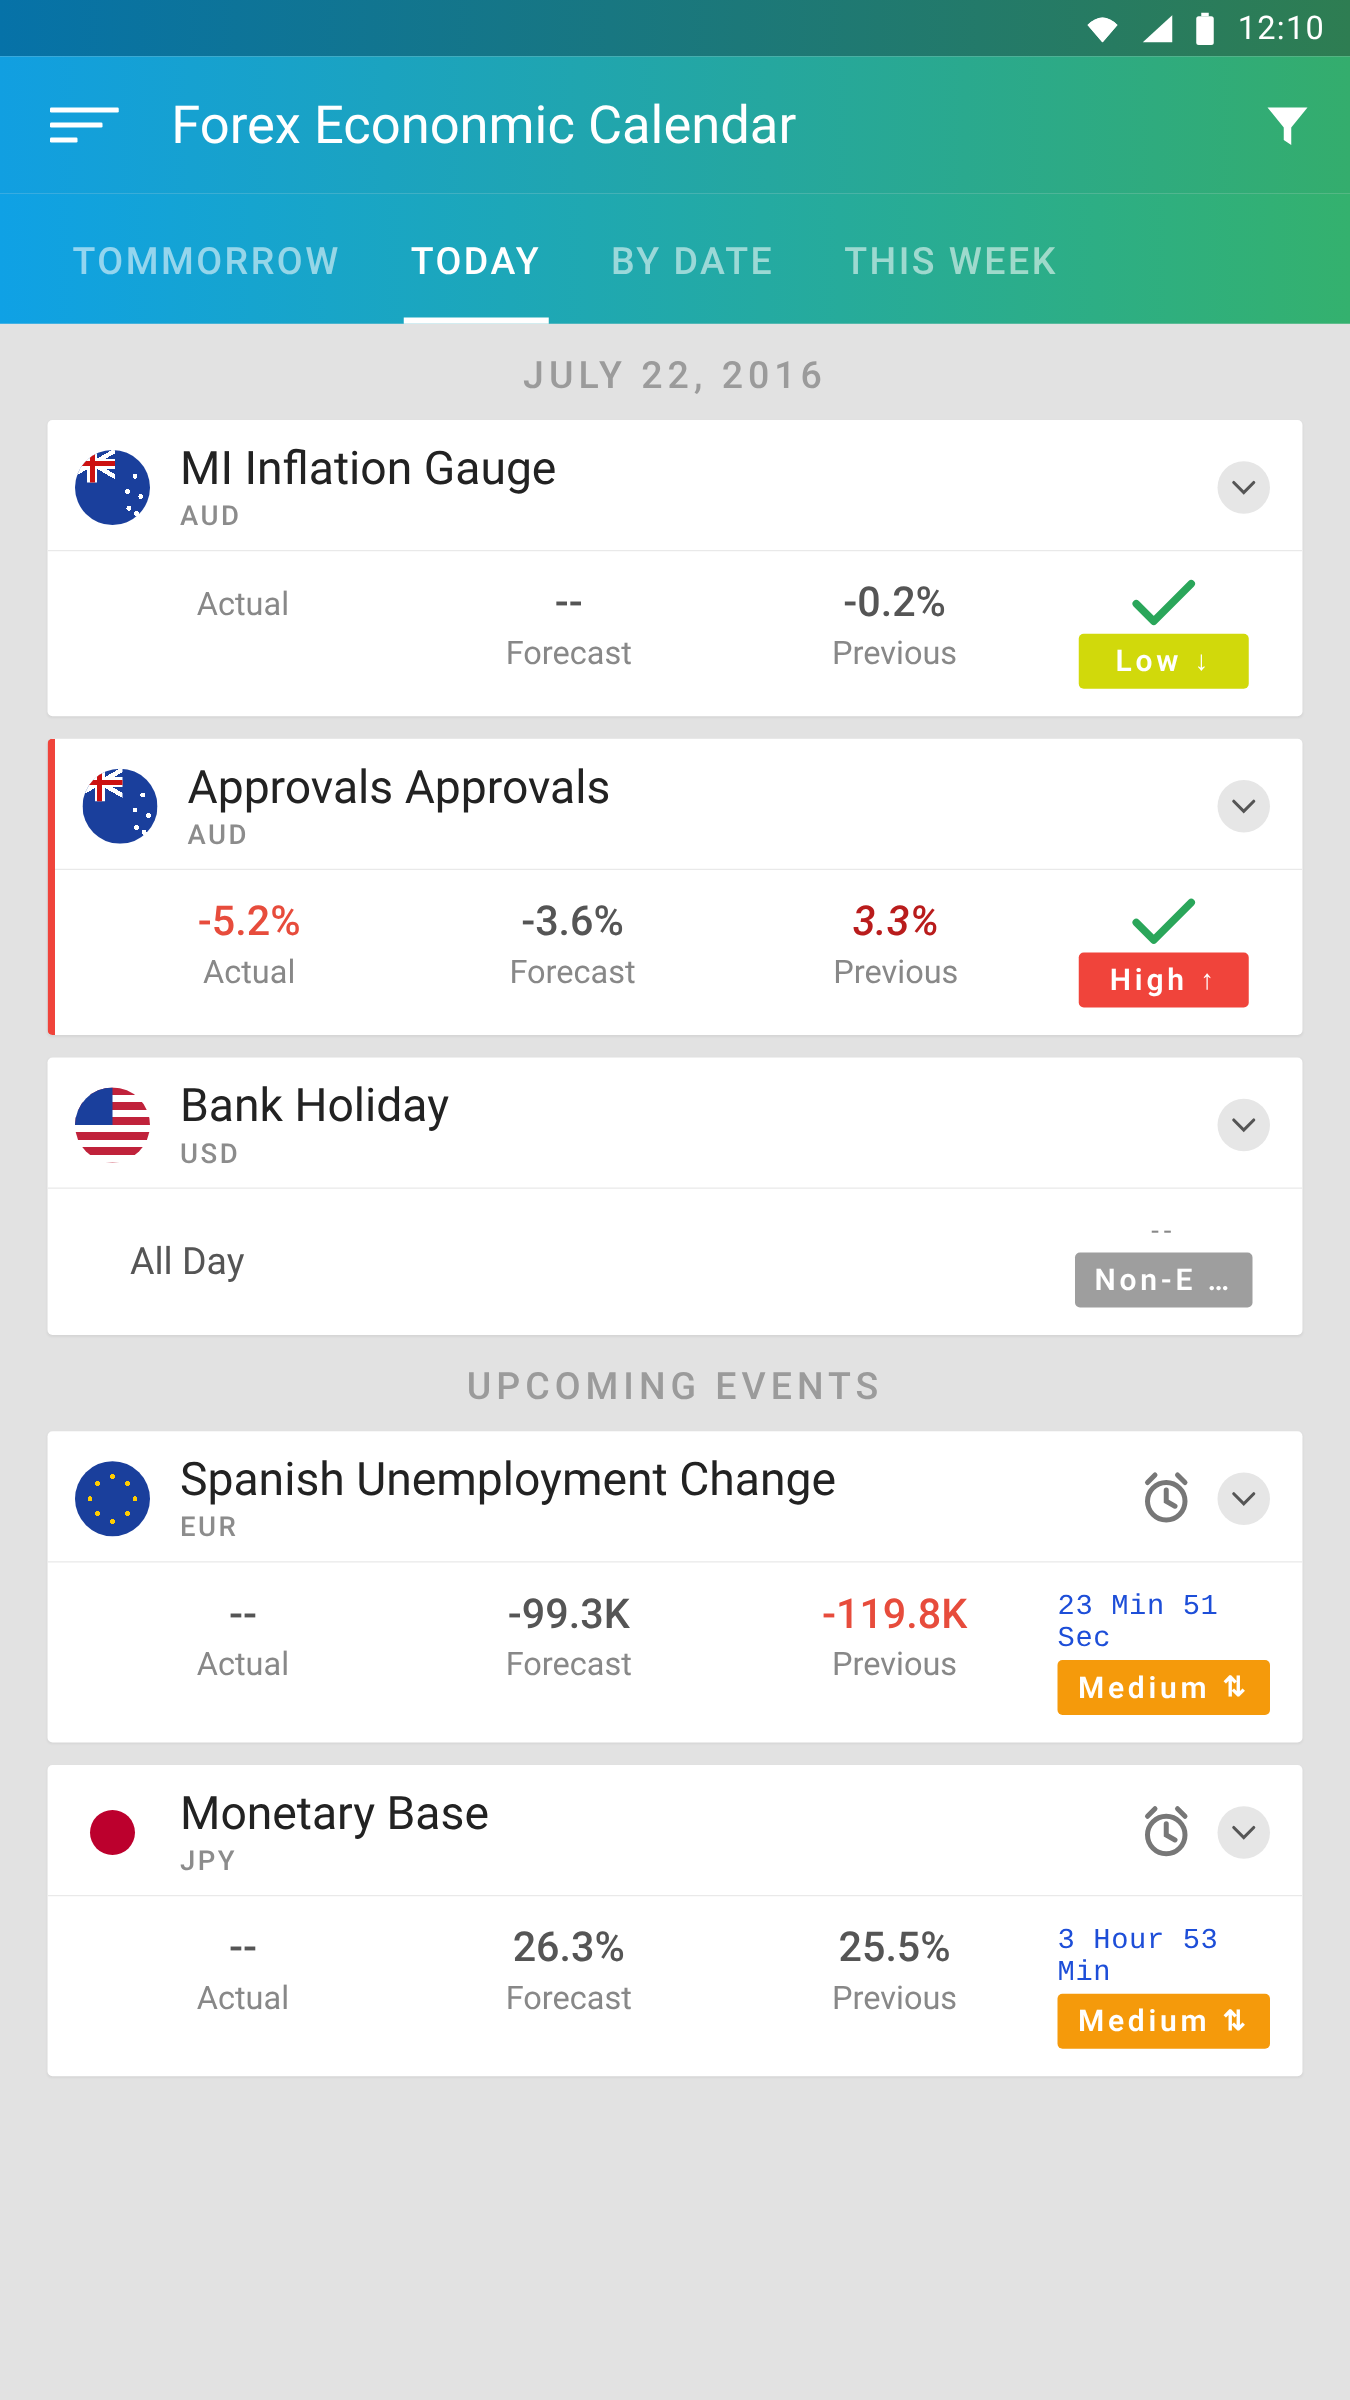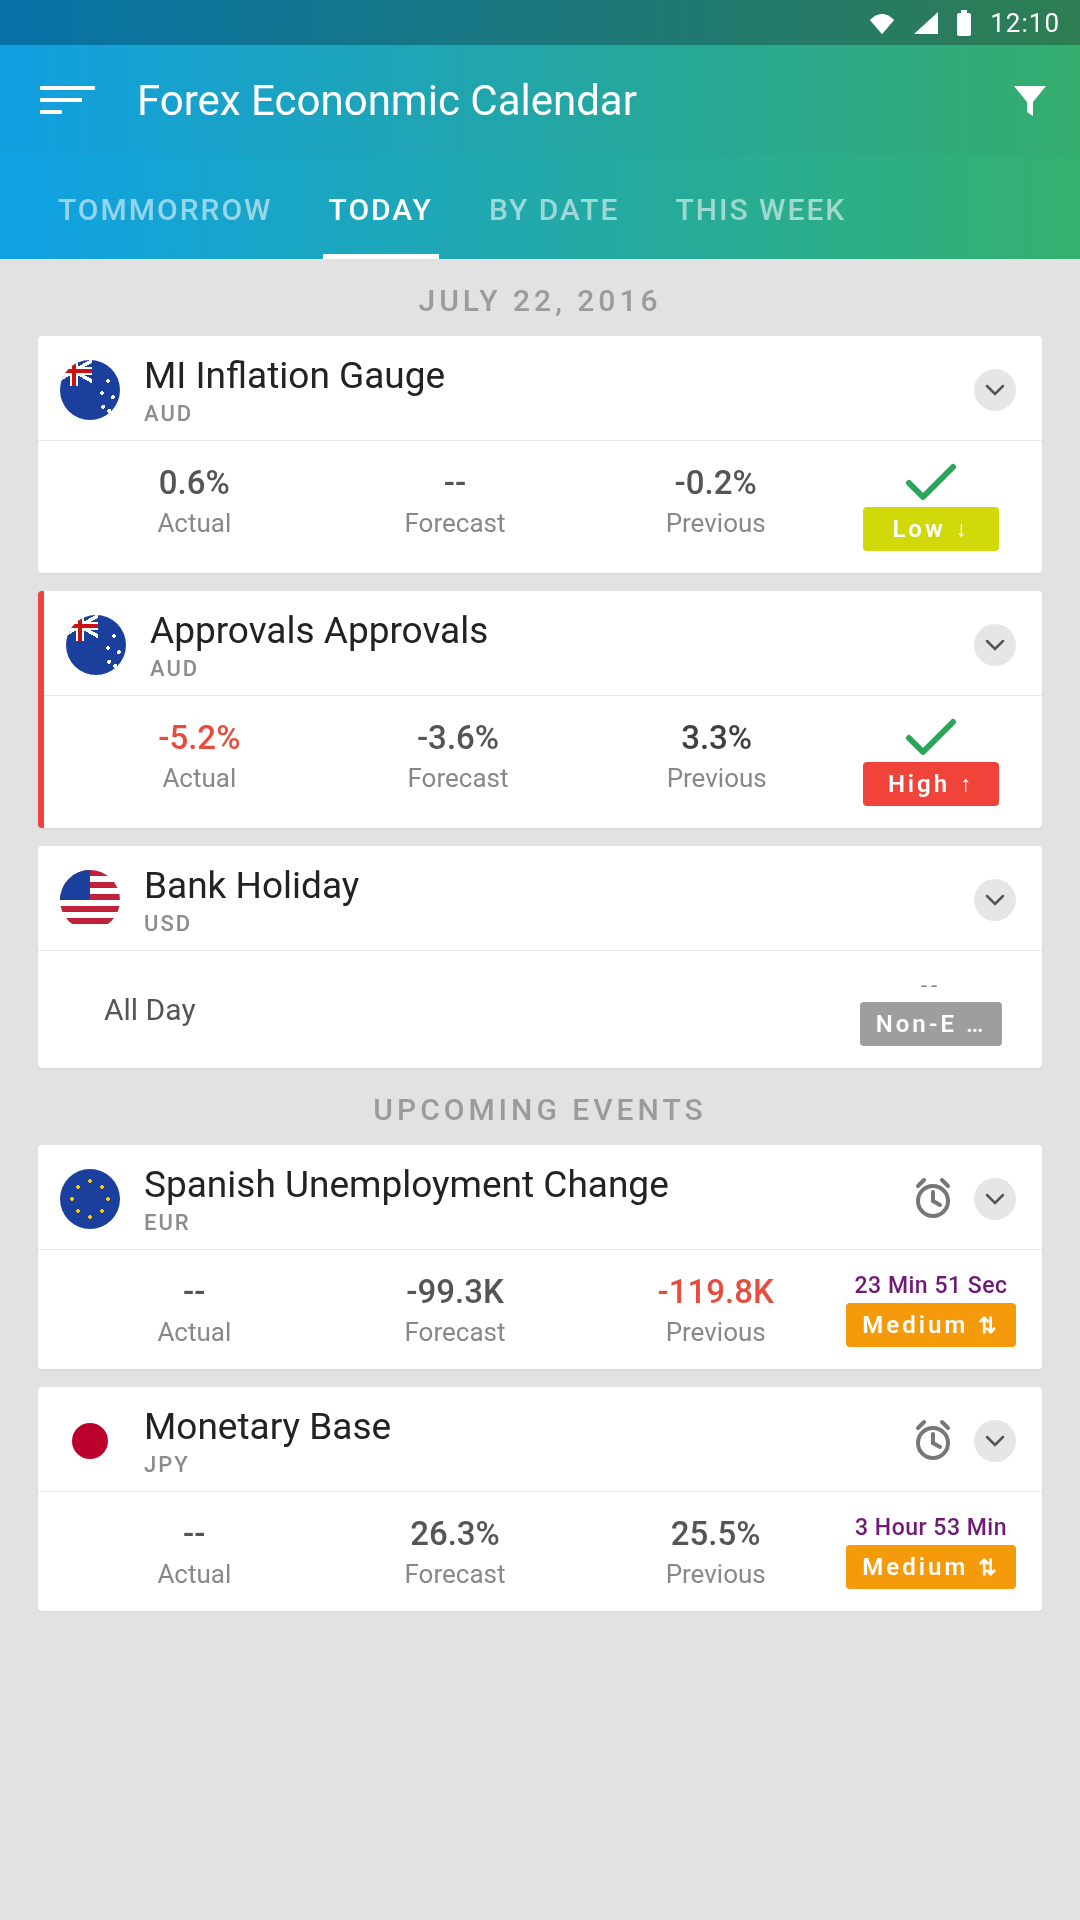--- a/index.html
+++ b/index.html
@@ -61,25 +61,25 @@
   .alarm { width:46px; height:46px; }
   .chev { width:42px; height:42px; border-radius:50%; background:#e6e6e6; display:flex; align-items:center; justify-content:center; }
 
   .divider { height:1px; background:#e9e9e9; }
 
   .cardbody { display:flex; align-items:flex-start; padding:22px 26px 22px 26px; }
   .col { flex:1; text-align:center; }
   .col .val { font-size:33px; color:#555; font-weight:500; }
   .col .lbl { font-size:26px; color:#888; margin-top:6px; }
   .val.red { color:#e74c3c; }
-  .val.green { color:#404040; }
+  .val.green { color:#b91c1c;font-style:italic; }
 
   .right { flex:0 0 170px; display:flex; flex-direction:column; align-items:center; gap:4px; }
   .tick { width:52px; height:40px; }
-  .countdown { font-size:23px; color:#701a75; font-weight:500; letter-spacing:.5px; }
+  .countdown { font-size:23px; color:#1d4ed8; font-weight:500; letter-spacing:.5px;font-family:Liberation Mono, monospace; }
   .badge { border-radius:4px; color:#fff; font-size:24px; letter-spacing:3px; padding:8px 16px; display:flex; align-items:center; gap:10px; font-weight:600; min-width:136px; justify-content:center; }
   .badge.low { background:#d1d90b; }
   .badge.high { background:#f0443b; }
   .badge.med { background:#f59a0b; }
   .badge.none { background:#9e9e9e; }
   .arrow { font-size:22px; }
   .dashabove { font-size:22px; color:#888; letter-spacing:4px; }
 
   .allday { font-size:30px; color:#555; padding-left:40px; }
   .cardbody.allday-row { align-items:center; }
@@ -191,21 +191,20 @@
         <div class="chev">
           <svg width="22" height="22" viewBox="0 0 22 22">
               <path d="M3 7 L11 15 L19 7" stroke="#555" stroke-width="2.5" fill="none" stroke-linecap="round"></path>
             </svg>
         </div>
       </div>
     </div>
     <div class="divider"></div>
     <div class="cardbody">
       <div class="col">
-        <div class="val">0.6%</div>
         <div class="lbl">Actual</div>
       </div>
       <div class="col">
         <div class="val">--</div>
         <div class="lbl">Forecast</div>
       </div>
       <div class="col">
         <div class="val">-0.2%</div>
         <div class="lbl">Previous</div>
       </div>

